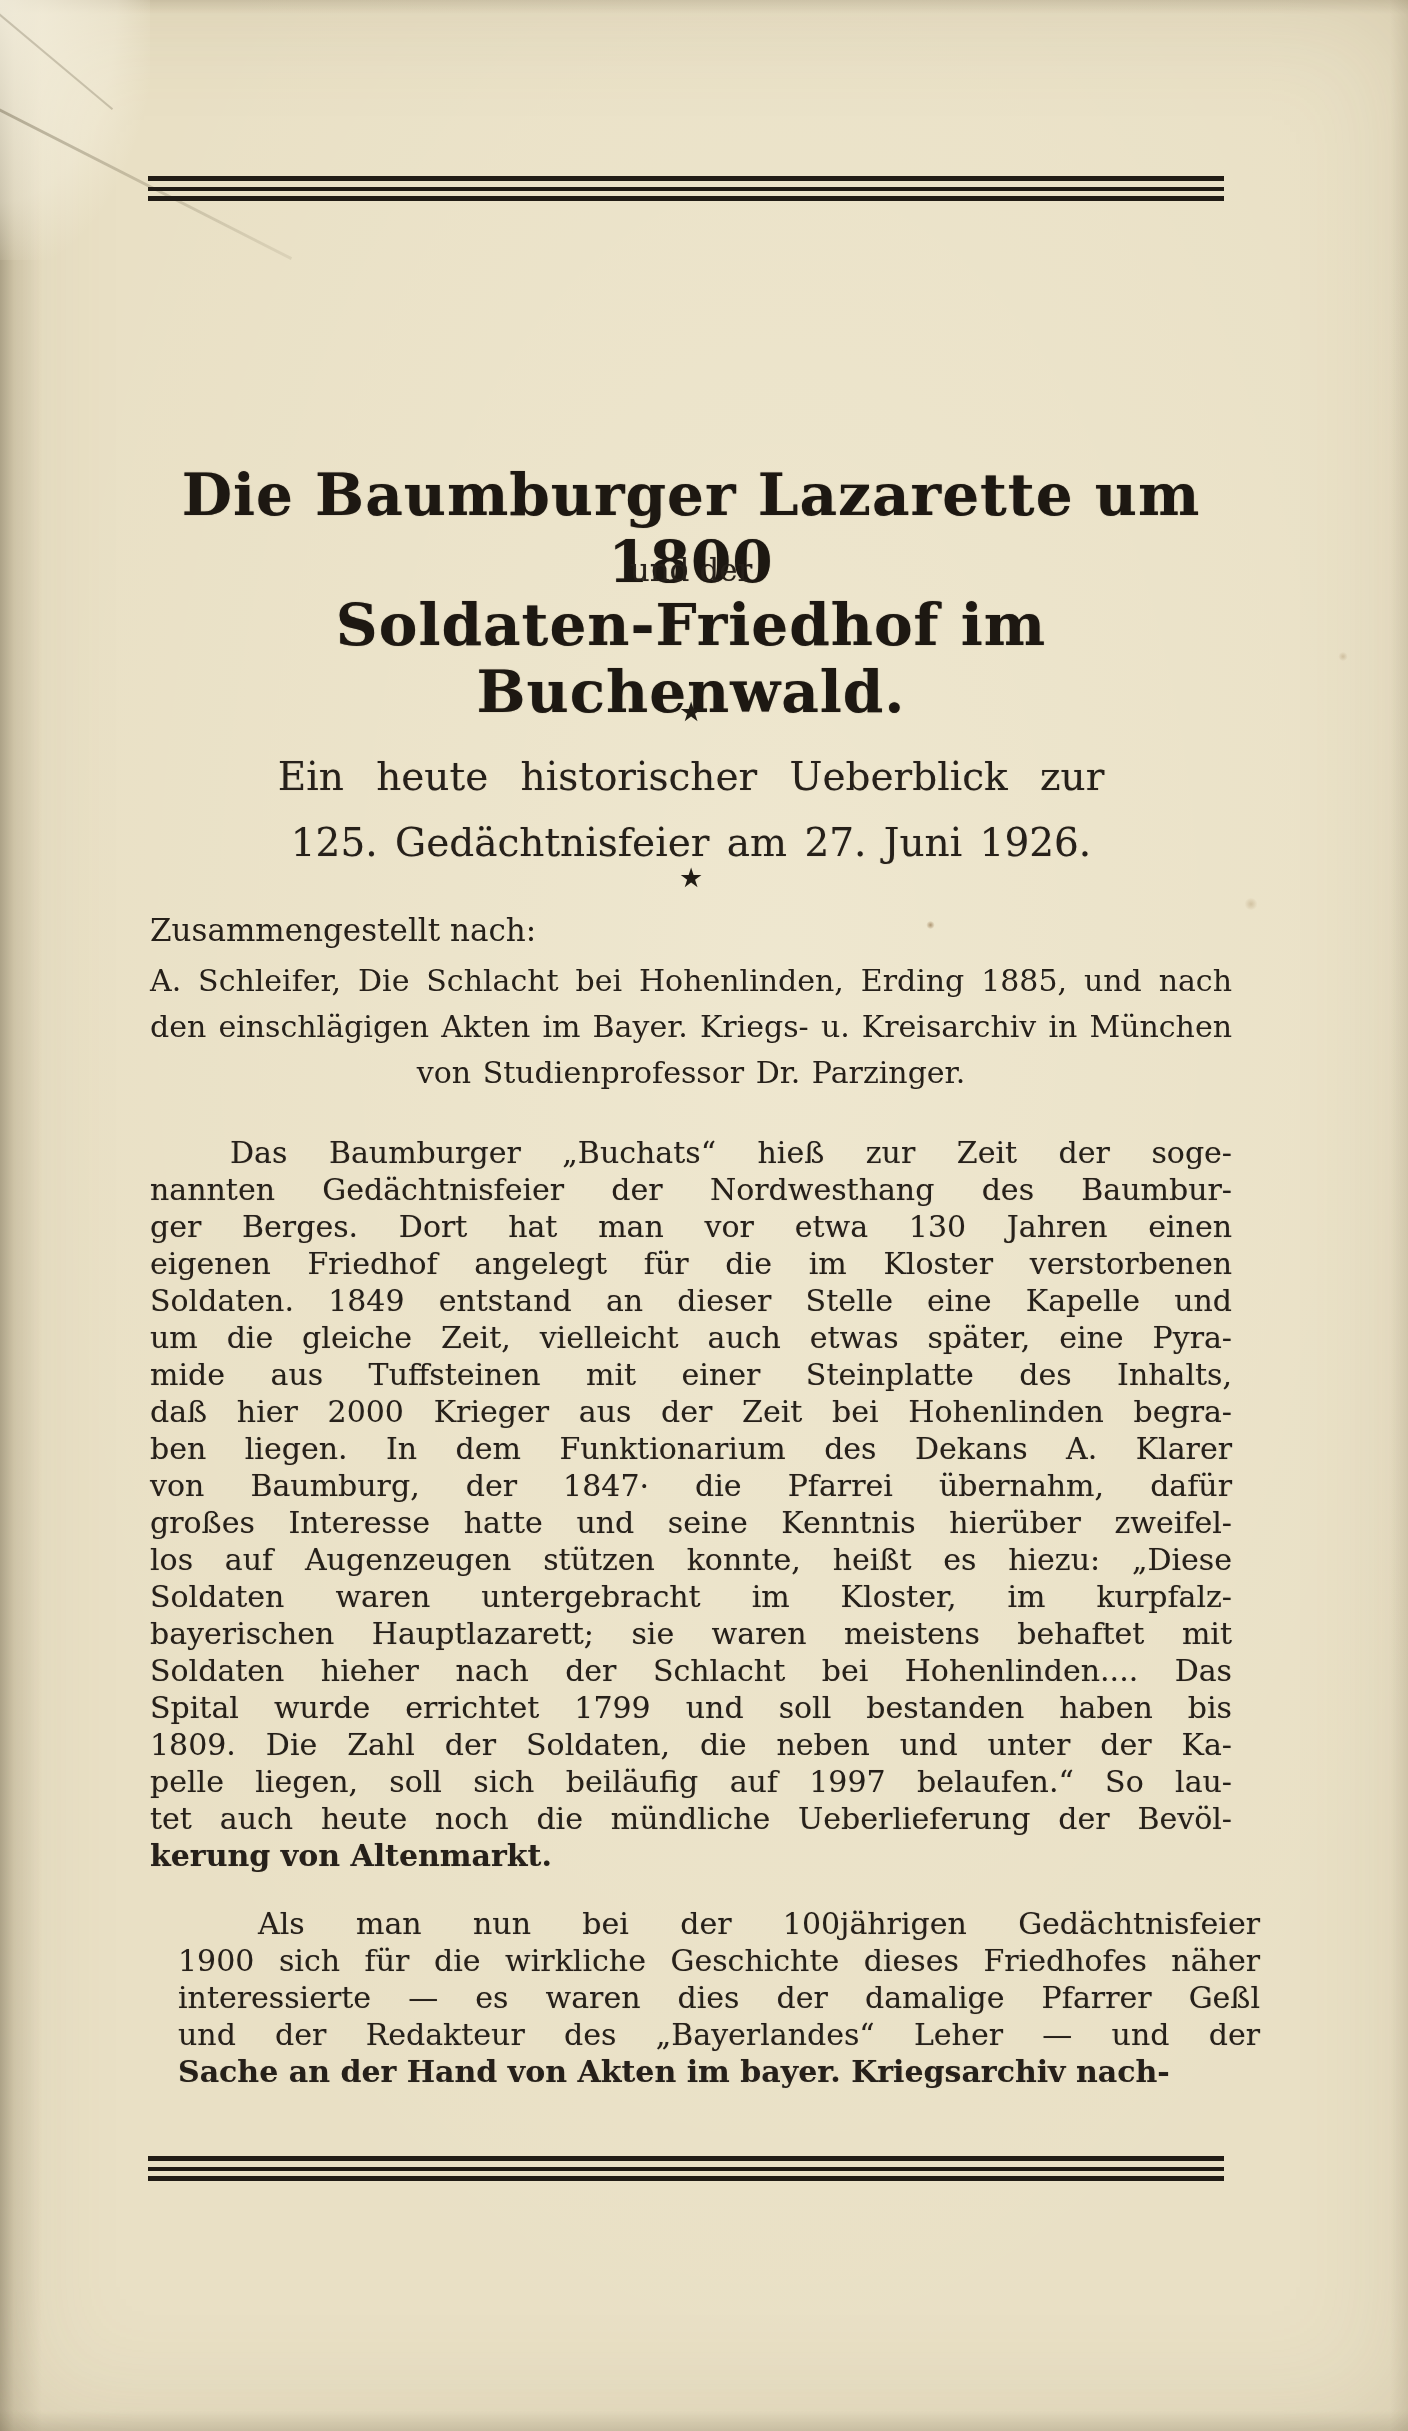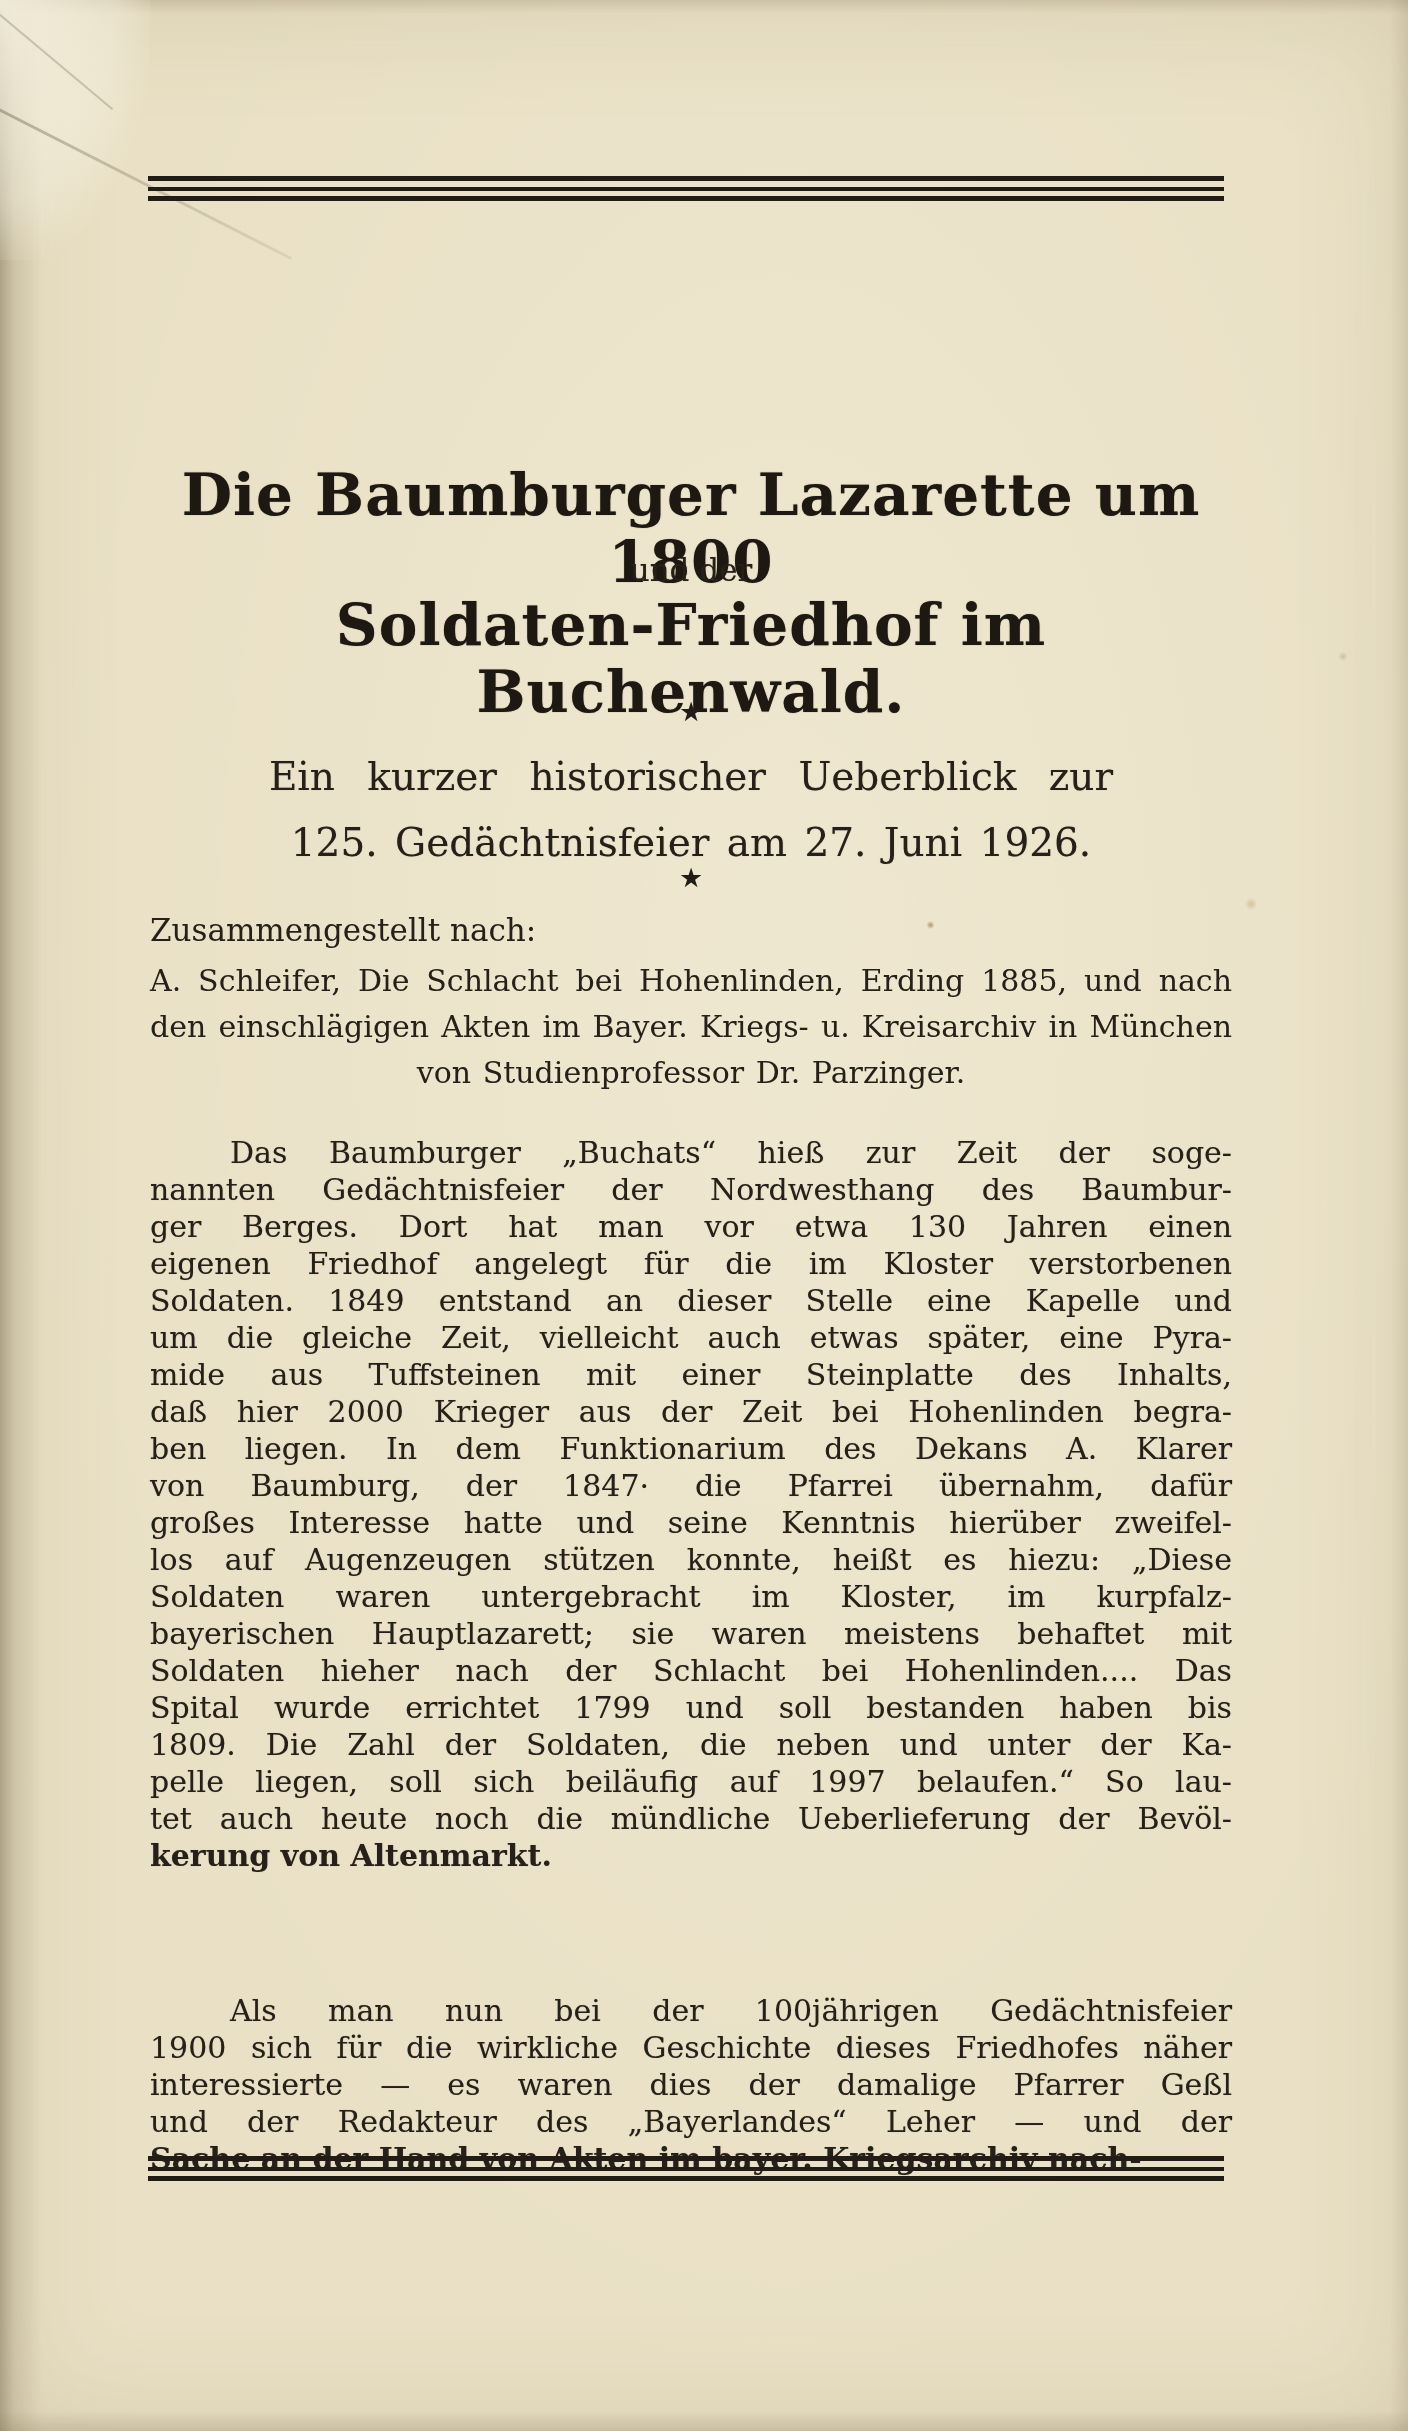--- a/index.html
+++ b/index.html
@@ -78,21 +78,21 @@
   .credit-lines{top:958px;font-size:30px;line-height:46px;color:#26201a;}
   .credit-lines .text-line{text-align:justify;text-align-last:justify;word-spacing:2px;}
   .credit-lines .text-line:last-child{text-align:center;text-align-last:center;}
 
   .para{font-size:30px;line-height:37px;color:#26201a;
     text-shadow:0 0 1px rgba(40,30,18,.25);}
   .para .text-line{text-align:justify;text-align-last:justify;}
   .para .text-line:first-child{text-indent:80px;}
   .para .text-line:last-child{text-align-last:left;font-weight:bold;}
   .para-1{top:1134px;}
-  .para-2{top:1992px;}
+  .para-2{top:1905px;margin-left:28px;}
 </style>
 </head>
 <body>
 
 <div class="sheet">
 
   <div class="corner-wear"></div>
   <div class="crease"></div>
   <div class="crease2"></div>
   <div class="stain s1"></div>
@@ -107,21 +107,21 @@
 
   <div class="col title title-1">Die Baumburger Lazarette um 1800</div>
 
   <div class="col connector">und der</div>
 
   <div class="col title title-2">Soldaten-Friedhof im Buchenwald.</div>
 
   <div class="col star star-1">★</div>
 
   <div class="col subtitle">
-      <div class="text-line">Ein kurzer historischer Ueberblick zur</div>
+      <div class="text-line">Ein heute historischer Ueberblick zur</div>
       <div class="text-line">125. Gedächtnisfeier am 27. Juni 1926.</div>
     </div>
 
   <div class="col star star-2">★</div>
 
   <div class="col credit-heading">Zusammengestellt nach:</div>
 
   <div class="col credit-lines">
       <div class="text-line">A. Schleifer, Die Schlacht bei Hohenlinden, Erding 1885, und nach</div>
       <div class="text-line">den einschlägigen Akten im Bayer. Kriegs- u. Kreisarchiv in München</div>

